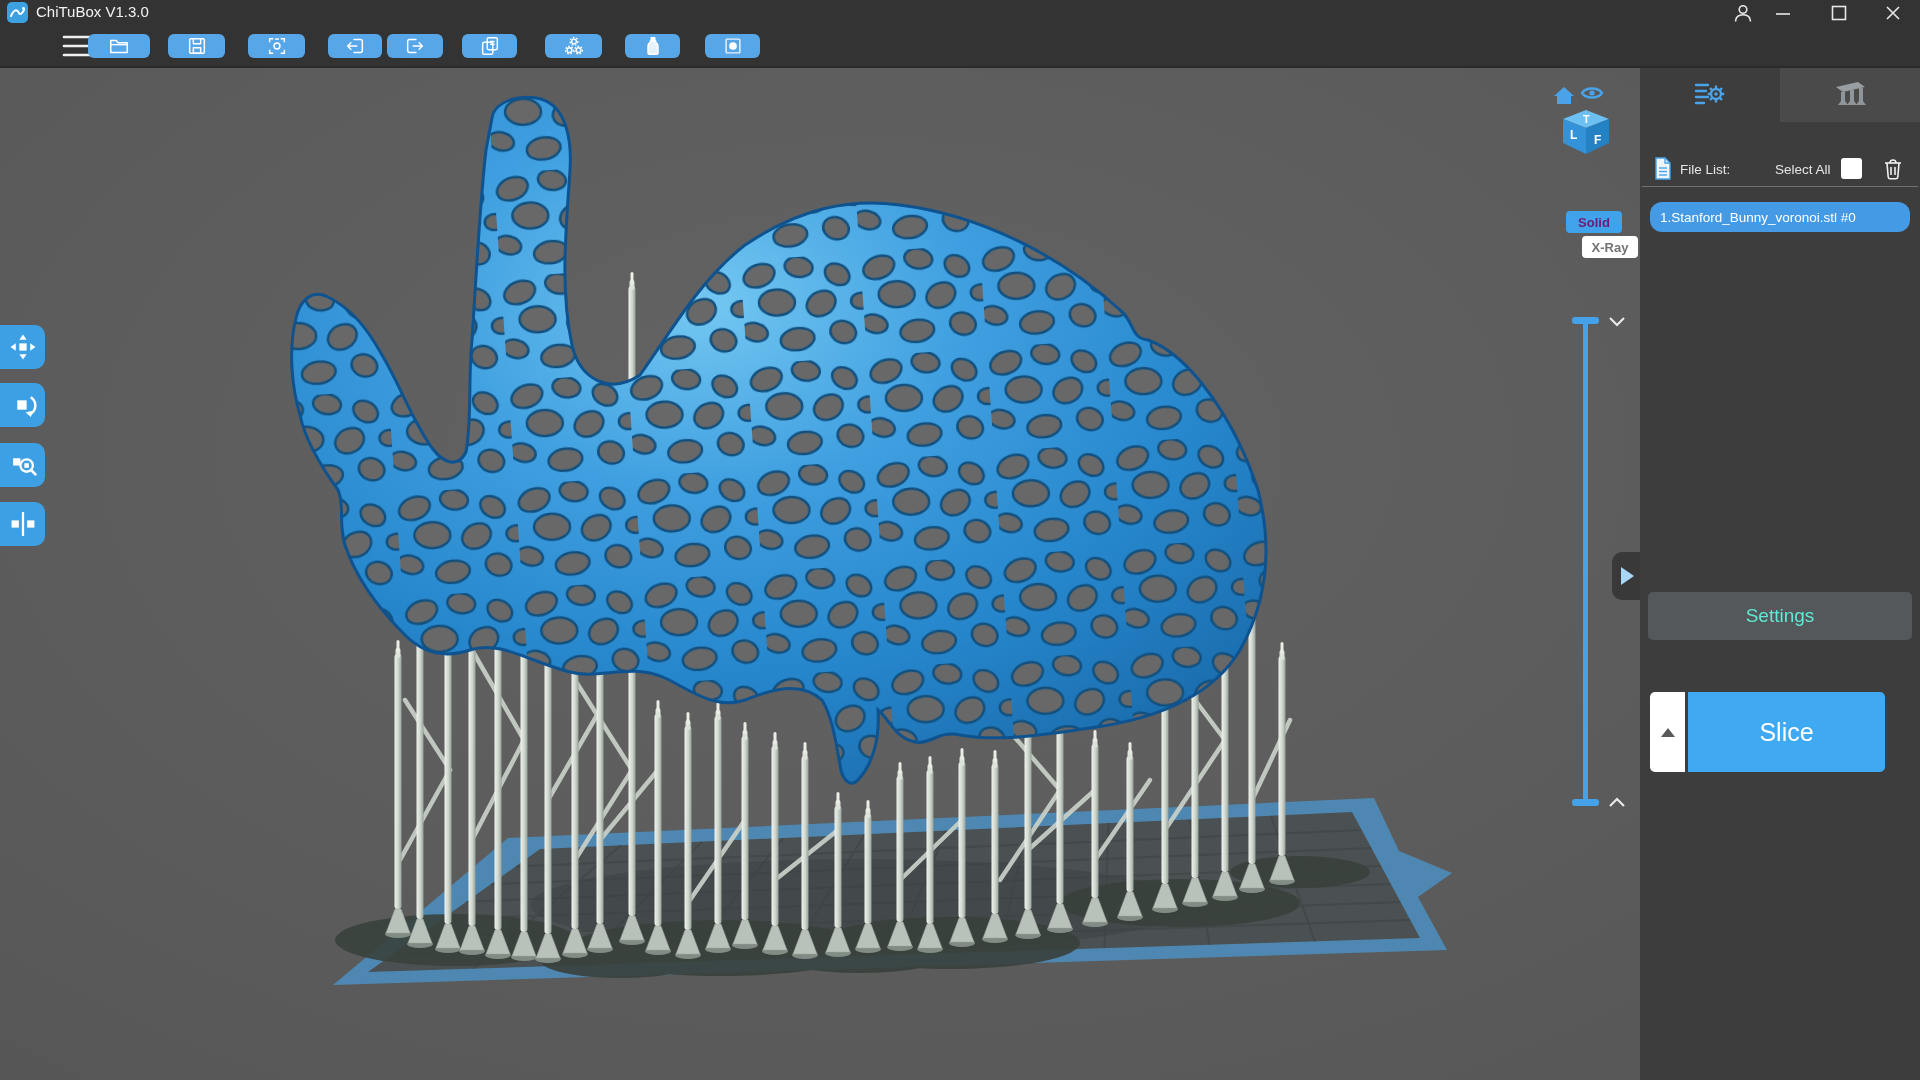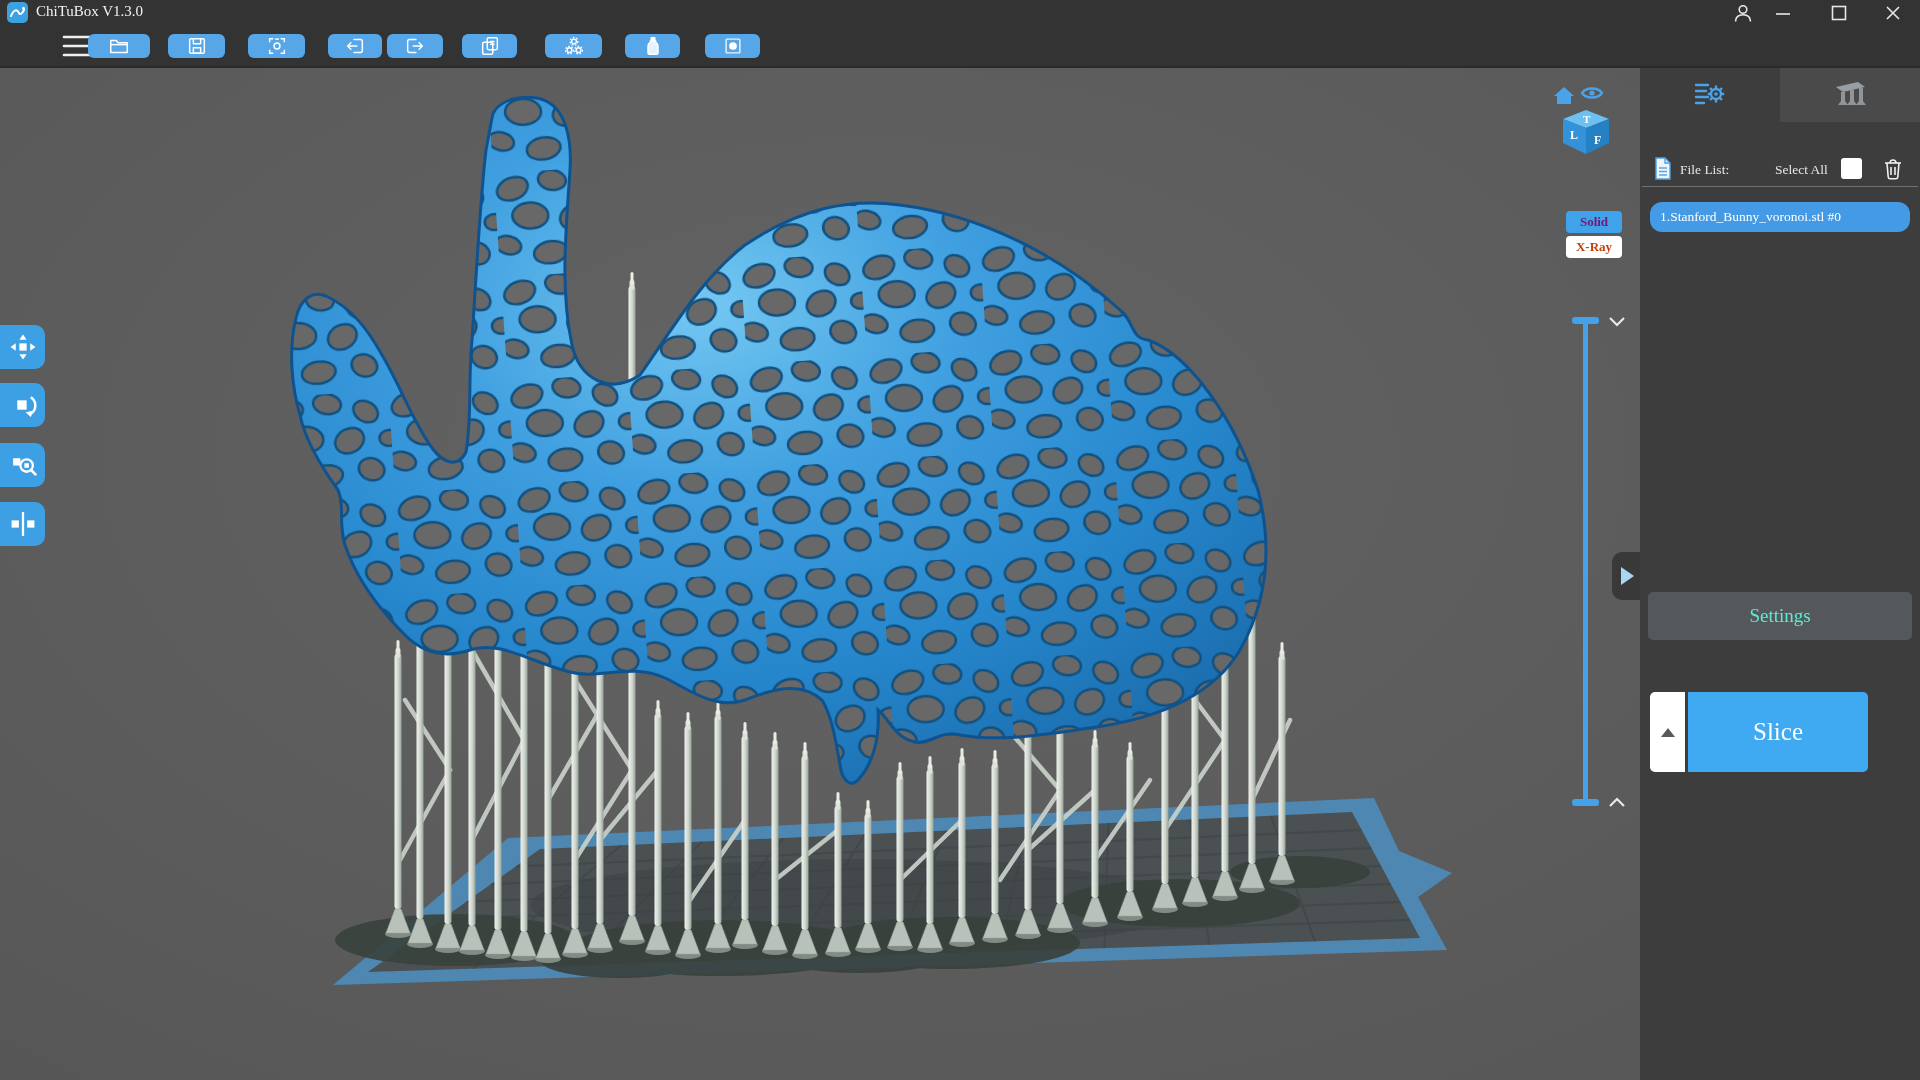--- a/index.html
+++ b/index.html
@@ -1,17 +1,17 @@
 <!DOCTYPE html>
 <html><head>
 <meta charset="utf-8">
 <style>
   html,body{margin:0;padding:0;background:#222;}
   #app{position:relative;width:1920px;height:1080px;overflow:hidden;
-       font-family:Liberation Serif, serif;
+       font-family:Liberation Sans, sans-serif;
        background:radial-gradient(ellipse at 45% 42%, #646464 0%, #5c5c5c 55%, #555555 100%);}
   
   .titlebar{position:absolute;left:0;top:0;width:1920px;height:25px;background:#333;z-index:30;}
   .toolbar{position:absolute;left:0;top:25px;width:1920px;height:41px;background:#333;
            border-bottom:2px solid #2a2a2a;z-index:30;}
   .logo{position:absolute;left:7px;top:2px;width:21px;height:21px;border-radius:5px;background:#3ba1e0;}
   .app-title{position:absolute;left:36px;top:3px;font-size:15px;color:#f2f2f2;}
   .doc-title{position:absolute;left:0;top:3px;width:1920px;text-align:center;font-size:15px;color:#f0f0f0;}
   .wctl{position:absolute;top:1px;width:30px;height:23px;display:flex;align-items:center;justify-content:center;}
   .hamburger{position:absolute;left:62px;top:8px;width:50px;height:26px;}
@@ -20,21 +20,21 @@
   
   .l-btn{position:absolute;left:0;width:45px;height:44px;background:#3da0e4;border-radius:0 10px 10px 0;
          display:flex;align-items:center;justify-content:center;z-index:20;}
   
   #scene{position:absolute;left:0;top:0;width:1920px;height:1080px;z-index:1;}
   
   .viewcube{position:absolute;left:1550px;top:82px;z-index:20;}
   .mode-btn{position:absolute;left:1566px;width:56px;height:22px;border-radius:4px;font-size:13px;
             display:flex;align-items:center;justify-content:center;z-index:20;font-weight:bold;}
   .mode-solid{top:211px;background:#3fa2ea;color:#701a75;}
-  .mode-xray{top:236px;background:#ffffff;color:#c2410c;}
+  .mode-xray{top:236px;background:#ffffff;color:#737373;margin-left:16px;}
   .slider-track{position:absolute;left:1583px;top:322px;width:5px;height:482px;background:#45a2e8;border-radius:2px;z-index:20;}
   .slider-handle{position:absolute;left:1572px;width:27px;height:7px;background:#45a2e8;border-radius:3px;z-index:21;}
   .chev{position:absolute;left:1608px;width:18px;height:12px;z-index:20;}
   .expand-handle{position:absolute;left:1612px;top:552px;width:30px;height:48px;background:#393939;
                  border-radius:10px 0 0 10px;z-index:22;display:flex;align-items:center;justify-content:center;}
   .expand-handle::before{content:"";display:block;width:0;height:0;border-top:9px solid transparent;
                  border-bottom:9px solid transparent;border-left:13px solid #a9d6f5;}
   
   .panel{position:absolute;left:1640px;top:66px;width:280px;height:1014px;background:#3d3d3d;z-index:25;padding-left:48px;}
   .tabbar{position:absolute;left:0;top:0;width:280px;height:56px;display:flex;}
@@ -49,21 +49,21 @@
   .trash{position:absolute;left:243px;top:3px;}
   .divider{position:absolute;left:2px;top:120px;width:276px;height:1px;background:#6f6f6f;}
   .file-item{position:absolute;left:10px;top:136px;width:260px;height:30px;background:#449ae4;border-radius:12px;
              color:#fff;font-size:13.5px;display:flex;align-items:center;padding-left:10px;box-sizing:border-box;}
   .settings-btn{position:absolute;left:8px;top:526px;width:264px;height:48px;background:#54585a;border-radius:5px;
              color:#5eead4;font-size:19px;display:flex;align-items:center;justify-content:center;}
   .slice-arrow{position:absolute;left:10px;top:626px;width:35px;height:80px;background:#fff;border-radius:5px 0 0 5px;
              display:flex;align-items:center;justify-content:center;}
   .slice-arrow::before{content:"";width:0;height:0;border-left:7px solid transparent;border-right:7px solid transparent;
              border-bottom:9px solid #5a5a5a;}
-  .slice-btn{position:absolute;left:48px;top:626px;width:180px;height:80px;background:#3fa9f2;border-radius:0 5px 5px 0;
+  .slice-btn{position:absolute;left:48px;top:626px;width:197px;height:80px;background:#3fa9f2;border-radius:0 5px 5px 0;
              color:#fff;font-size:25px;display:flex;align-items:center;justify-content:center;}
 </style>
 </head>
 <body>
 
 <div id="app">
 
   <svg id="scene" viewBox="0 0 1920 1080">
     <defs>
       <linearGradient id="rodG" x1="0" y1="0" x2="1" y2="0">

